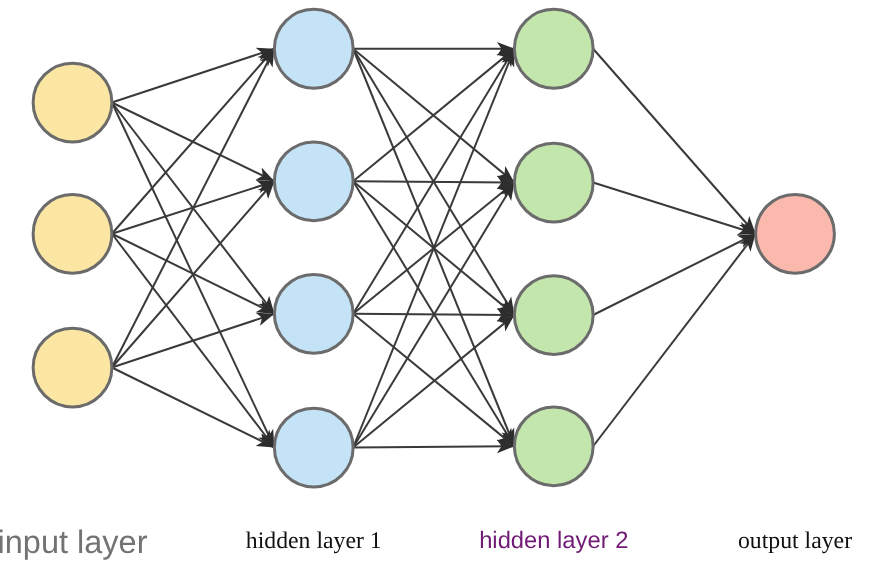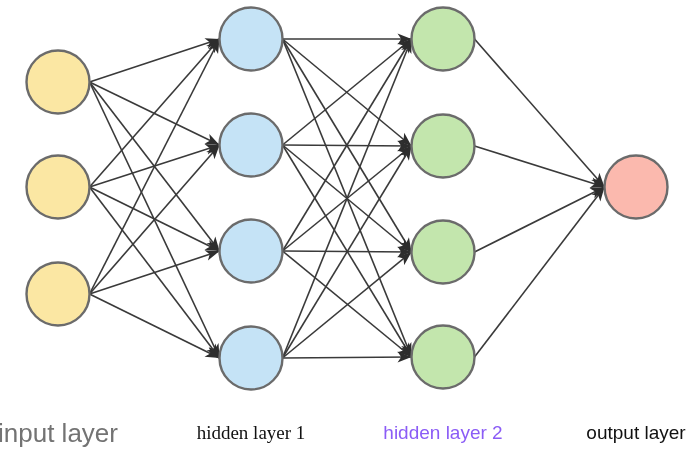--- a/index.html
+++ b/index.html
@@ -84,15 +84,15 @@
         <circle cx="251" cy="358" r="31.5" fill="#C5E3F6" stroke="#6b6b6b" stroke-width="2.4"></circle>
         <circle cx="443" cy="39" r="31.5" fill="#C3E6AD" stroke="#6b6b6b" stroke-width="2.4"></circle>
         <circle cx="443" cy="146" r="31.5" fill="#C3E6AD" stroke="#6b6b6b" stroke-width="2.4"></circle>
         <circle cx="443" cy="252" r="31.5" fill="#C3E6AD" stroke="#6b6b6b" stroke-width="2.4"></circle>
         <circle cx="443" cy="357" r="31.5" fill="#C3E6AD" stroke="#6b6b6b" stroke-width="2.4"></circle>
         <circle cx="636" cy="187" r="31.5" fill="#FBB9AE" stroke="#6b6b6b" stroke-width="2.4"></circle>
       </g>
     </svg>
   <div class="layer-label" style="left: 58px; top: 422px; color: #737373; font-size: 26px;">input layer</div>
   <div class="layer-label" style="left: 251px; top: 422px; color: rgb(17, 17, 17); font-size: 19px; font-family: Liberation Serif, serif;">hidden layer 1</div>
-  <div class="layer-label" style="left: 443px; top: 422px; color: #8b5cf6; font-size: 19px;">hidden layer 2</div>
-  <div class="layer-label" style="left: 636px; top: 422px; color: rgb(17, 17, 17); font-size: 19px;">output layer</div>
+  <div class="layer-label" style="left: 443px; top: 422px; color: #701a75; font-size: 19px;">hidden layer 2</div>
+  <div class="layer-label" style="left: 636px; top: 422px; color: rgb(17, 17, 17); font-size: 19px; font-family: Liberation Serif, serif;">output layer</div>
 </div>
 
 </body></html>

